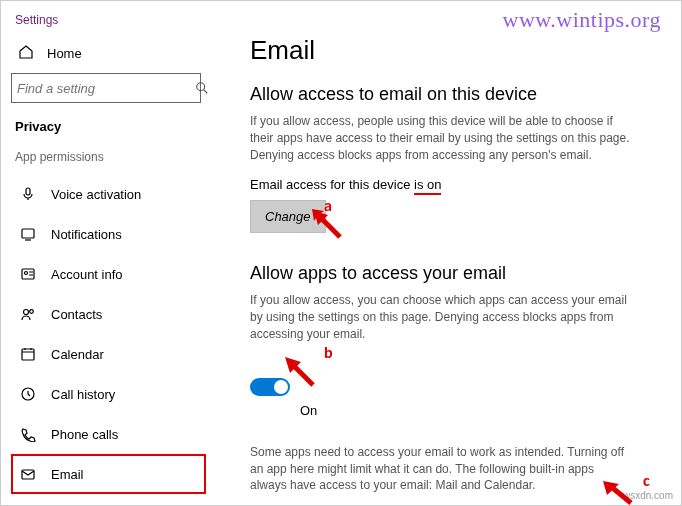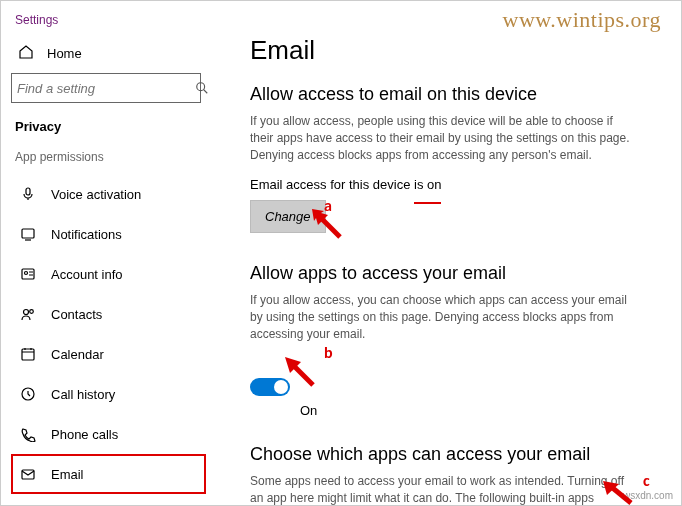--- a/index.html
+++ b/index.html
@@ -13,21 +13,21 @@
       overflow: hidden;
       position: relative;
       border: 1px solid #ccc;
     }
     .watermark-top {
       position: absolute;
       top: 6px;
       right: 20px;
       font-family: Georgia, serif;
       font-size: 22px;
-      color: #a16207;
+      color: #6d28d9;
       opacity: 0.75;
       letter-spacing: 0.5px;
     }
     .watermark-bottom {
       position: absolute;
       bottom: 4px;
       right: 8px;
       font-size: 10px;
       color: #999;
     }
@@ -120,21 +120,21 @@
       font-size: 12px;
       color: #555;
       line-height: 1.4;
       max-width: 380px;
       margin-bottom: 14px;
     }
     .status-line {
       font-size: 13px;
       margin-bottom: 8px;
     }
-    .status-line .ison { border-bottom: 2px solid #d00; padding-bottom:10px;}
+    .status-line .ison { border-bottom: 2px solid #d00; padding-bottom:1px;}
     .btn-change {
       background: #ccc;
       border: 1px solid #bbb;
       padding: 8px 14px;
       font-size: 13px;
       cursor: pointer;
       margin-bottom: 30px;
       display: inline-block;
       font-style: italic;
     }
@@ -323,21 +323,20 @@
     <button class="btn-change">Change</button>
 
     <h2 class="sec-title">Allow apps to access your email</h2>
     <p class="desc">If you allow access, you can choose which apps can access your email by using the settings on this page. Denying access blocks apps from accessing your email.</p>
 
     <div class="toggle-row">
       <div class="toggle"></div>
       <span class="toggle-label">On</span>
     </div>
 
-    <h2 class="sec-title">Choose which apps can access your email</h2>
     <p class="desc">Some apps need to access your email to work as intended. Turning off an app here might limit what it can do. The following built-in apps always have access to your email: Mail and Calendar.</p>
 
     <div class="app-row">
       <div class="app-icon">
         <svg width="22" height="22" viewBox="0 0 16 16" fill="#fff">
             <path d="M2 4h12v9H2z" fill="#fff"></path>
             <path d="M2 4l6 4 6-4" fill="none" stroke="#0070d6" stroke-width="1.2"></path>
           </svg>
       </div>
       <span class="app-name">Mail and Calendar</span>

